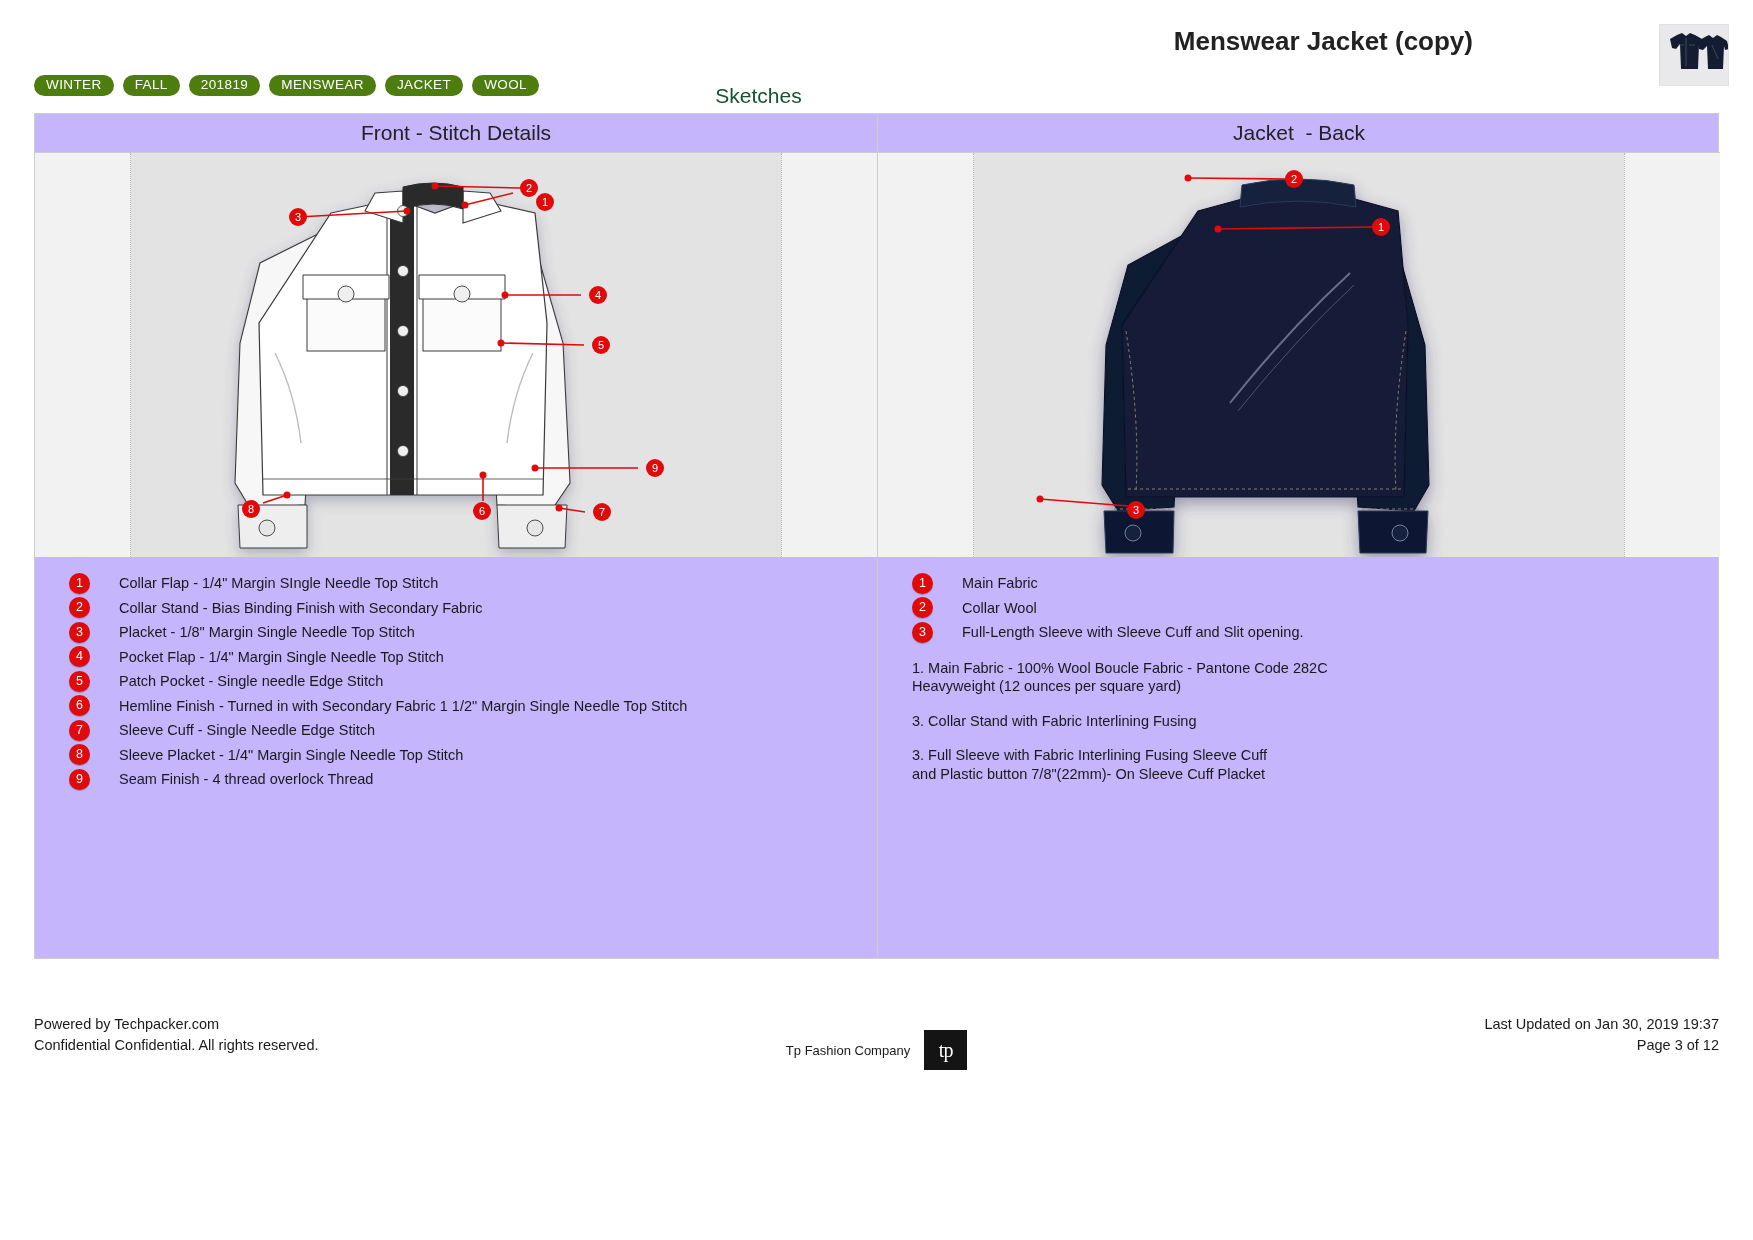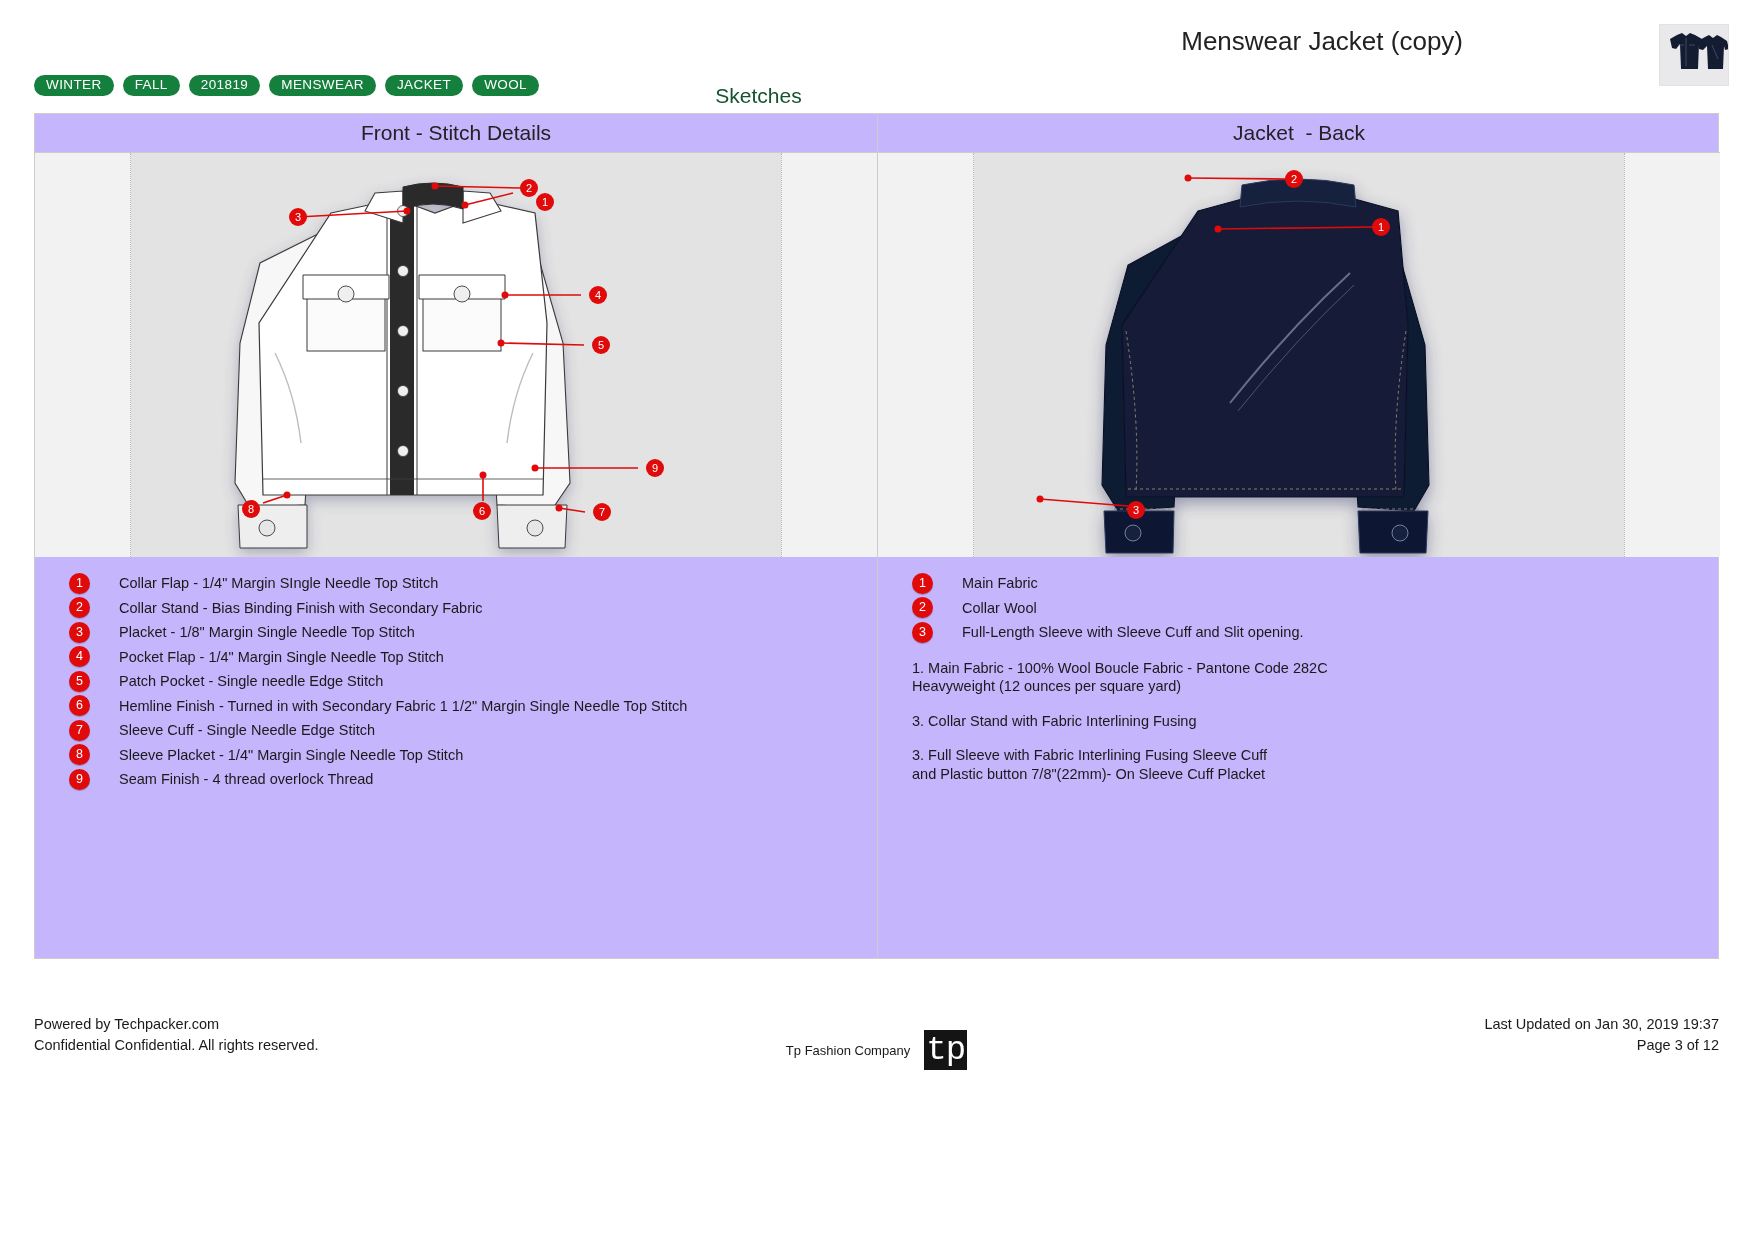--- a/index.html
+++ b/index.html
@@ -11,33 +11,33 @@
     -webkit-font-smoothing:antialiased;
   }
   .page{
     position:absolute;left:0;top:0;width:1753px;height:1240px;
     box-sizing:border-box;
   }
 
   
   .header{position:absolute;left:0;top:0;width:1753px;height:108px;}
   .doc-title{
-    position:absolute;right:290px;top:26px;
-    font-size:26px;color:#222;white-space:nowrap;
+    position:absolute;right:280px;top:26px;
+    font-size:26px;color:#222;white-space:nowrap;font-weight:bold;
   }
   .thumb{
     position:absolute;right:24px;top:24px;width:70px;height:62px;
     background:#e9e9ec;border:1px solid #e2e2e6;box-sizing:border-box;
     overflow:hidden;
   }
   .thumb svg{display:block;}
 
   .tags{position:absolute;left:34px;top:74px;height:22px;display:flex;gap:9px;align-items:center;}
   .tag{
-    background:#15803d;color:#ffffff;border-radius:11px;
+    background:#4d7c0f;color:#ffffff;border-radius:11px;
     padding:3px 12px 4px 12px;font-size:13.5px;letter-spacing:.4px;
     line-height:14px;white-space:nowrap;
   }
 
   .section-title{
     position:absolute;left:0;top:84px;width:1517px;text-align:center;
     font-size:21px;color:#14532d;
   }
 
   
@@ -78,21 +78,21 @@
   .notes{padding:14px 0 0 34px;}
   .note-p{font-size:14.5px;color:#1a1a1a;line-height:18.5px;margin:0 0 16px 0;white-space:pre-line;}
 
   
   .footer{position:absolute;left:0;top:1006px;width:1753px;height:70px;}
   .foot-left{position:absolute;left:34px;top:8px;font-size:14.5px;line-height:21px;color:#1a1a1a;}
   .foot-right{position:absolute;right:34px;top:8px;text-align:right;font-size:14.5px;line-height:21px;color:#1a1a1a;}
   .foot-center{position:absolute;left:0;top:24px;width:1753px;display:flex;align-items:center;justify-content:center;gap:14px;}
   .foot-center .co{font-size:13px;color:#1a1a1a;}
   .tp-logo{width:43px;height:40px;background:#141414;display:flex;align-items:center;justify-content:center;}
-  .tp-logo span{color:#fff;font-size:34px;line-height:25px;font-family:Liberation Mono, monospace;letter-spacing:-1px;}
+  .tp-logo span{color:#fff;font-size:20px;line-height:25px;font-family:Liberation Serif, serif;letter-spacing:-1px;}
 </style>
 </head>
 <body>
 
 <div class="page">
 
   <div class="header">
     <div class="doc-title">Menswear Jacket (copy)</div>
 
     <div class="thumb">

